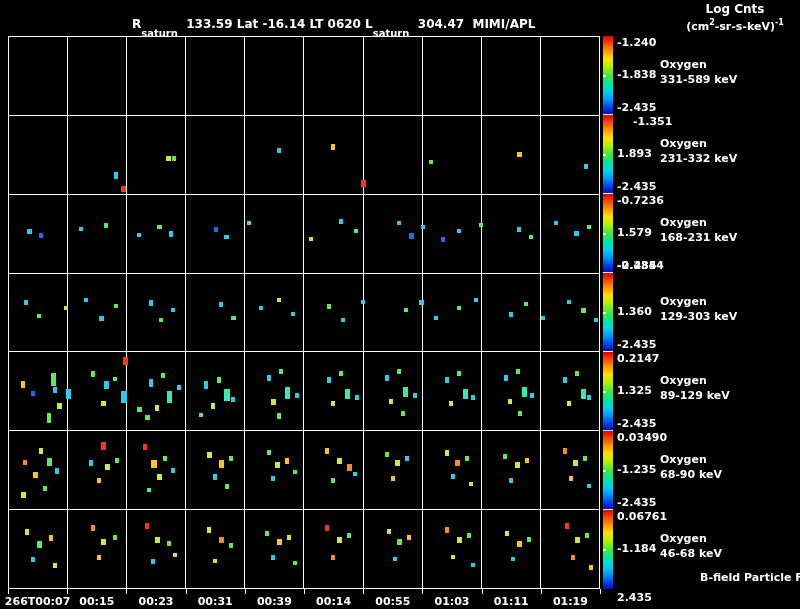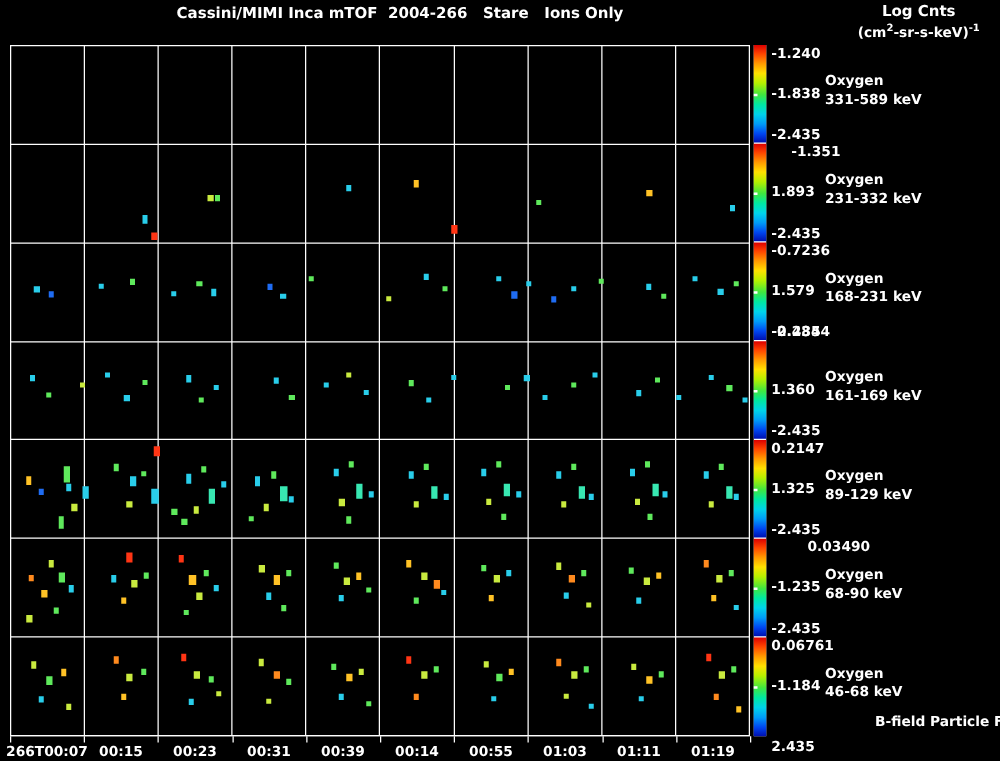--- a/index.html
+++ b/index.html
@@ -23,22 +23,22 @@
   .cbl{position:absolute;font-size:11px;line-height:12px;white-space:pre;}
   .energy{position:absolute;left:660px;font-size:11px;line-height:15px;white-space:pre;}
   .xtick{position:absolute;width:1px;height:5px;background:#fff;top:589px;}
   .xlab{position:absolute;top:595px;font-size:11px;transform:translateX(-50%);white-space:pre;}
   .footer-note{position:absolute;left:700px;top:571px;font-size:11px;white-space:pre;}
 </style>
 </head>
 <body>
 
 <div id="screen">
-  <div class="title">Cassini/MIMI Inca mTOF  2004-266   Stare   Ions Only</div>
-
+
+  <div class="subtitle"><span>R</span><span class="sub">saturn</span><span>  133.59 Lat -16.14 LT 0620 L</span><span class="sub">saturn</span><span>  304.47  MIMI/APL</span></div>
 
   <div class="cb-header">
     <div>Log Cnts</div>
     <div class="units"><span>(cm</span><sup>2</sup><span>-sr-s-keV)</span><sup>-1</sup></div>
   </div>
 
   <div id="plot">
     <div id="grid">
         <div class="cell"></div>
         <div class="cell"></div>
@@ -358,26 +358,26 @@
     <div class="cbl" style="left: 617px; top: 148px;">1.893</div>
     <div class="cbl" style="left: 617px; top: 181px;">-2.435</div>
     <div class="energy" style="top: 136px;"><div>Oxygen</div><div>231-332 keV</div></div>
     <div class="cbl" style="left: 617px; top: 195px;">-0.7236</div>
     <div class="cbl" style="left: 617px; top: 227px;">1.579</div>
     <div class="cbl" style="left: 617px; top: 260px;">-2.435</div>
     <div class="energy" style="top: 215px;"><div>Oxygen</div><div>168-231 keV</div></div>
     <div class="cbl" style="left: 617px; top: 260px;">-0.2844</div>
     <div class="cbl" style="left: 617px; top: 306px;">1.360</div>
     <div class="cbl" style="left: 617px; top: 339px;">-2.435</div>
-    <div class="energy" style="top: 294px;"><div>Oxygen</div><div>161-169 keV</div></div>
+    <div class="energy" style="top: 294px;"><div>Oxygen</div><div>129-303 keV</div></div>
     <div class="cbl" style="left: 617px; top: 353px;">0.2147</div>
     <div class="cbl" style="left: 617px; top: 385px;">1.325</div>
     <div class="cbl" style="left: 617px; top: 418px;">-2.435</div>
     <div class="energy" style="top: 373px;"><div>Oxygen</div><div>89-129 keV</div></div>
-    <div class="cbl" style="left: 646px; top: 432px;">0.03490</div>
+    <div class="cbl" style="left: 617px; top: 432px;">0.03490</div>
     <div class="cbl" style="left: 617px; top: 464px;">-1.235</div>
     <div class="cbl" style="left: 617px; top: 497px;">-2.435</div>
     <div class="energy" style="top: 452px;"><div>Oxygen</div><div>68-90 keV</div></div>
     <div class="cbl" style="left: 617px; top: 511px;">0.06761</div>
     <div class="cbl" style="left: 617px; top: 543px;">-1.184</div>
     <div class="cbl" style="left: 617px; top: 592px;">2.435</div>
     <div class="energy" style="top: 531px;"><div>Oxygen</div><div>46-68 keV</div></div>
     <div class="xtick" style="left: 8px;"></div>
     <div class="xtick" style="left: 67.2px;"></div>
     <div class="xtick" style="left: 126.4px;"></div>

